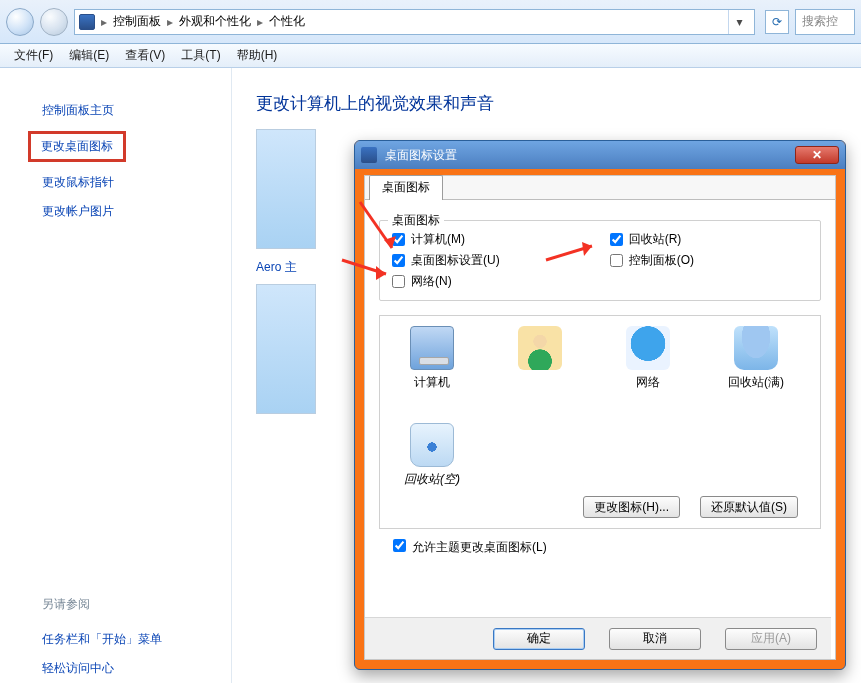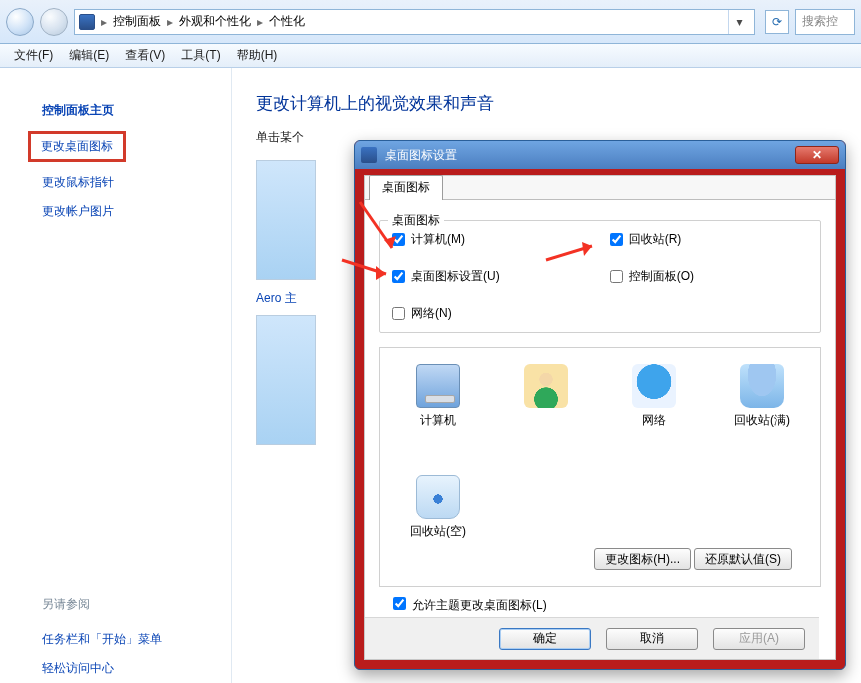--- a/index.html
+++ b/index.html
@@ -14,62 +14,62 @@
     .crumb-arrow{ width:22px; height:24px; border-left:1px solid #c3d7ee; display:flex; align-items:center; justify-content:center; color:#4a4a4a; }
     .refresh { width:24px; height:24px; border:1px solid #8fb5d8; background:#fff; display:flex; align-items:center; justify-content:center; color:#2a6fb2; margin-left:4px; }
     .searchbox { width:60px; height:26px; border:1px solid #8fb5d8; background:#fff; color:#888; padding:0 6px; display:flex; align-items:center; overflow:hidden; }
     
     .menubar { height:24px; background:linear-gradient(#f7fbff,#e4eef9); border-bottom:1px solid #b8cfe8; display:flex; align-items:center; gap:16px; padding:0 14px; }
     .menubar span { color:#1a1a1a; }
     
     .main { display:flex; height:calc(683px - 44px - 24px); }
     .sidebar { width:232px; background:#fff; border-right:1px solid #e0e9f2; padding:28px 0 0 0; }
     .side-link { color:#0a45b5; padding:6px 0 6px 42px; cursor:pointer; }
-    .side-link.hdr{ font-weight:700; }
+    .side-link.hdr{ font-weight:400; }
     .side-link.hi { border:3px solid #d23a2a; display:inline-block; padding:4px 10px; margin:6px 0 6px 28px; }
     .see-also { color:#7a8a99; padding:0 0 12px 42px; }
     .side-bottom { position:absolute; bottom:0; width:232px; }
     .content { flex:1; padding:24px 24px 0 24px; position:relative; background:#fff; }
     .title { color:#003399; font-size:17px; font-weight:400; margin-bottom:14px; }
     .subtitle { color:#222; margin-bottom:14px; }
     .theme-box{ width:60px; height:120px; border:1px solid #b9cde0; background:linear-gradient(180deg,#cfe6fb,#a9d2f3); margin-bottom:10px; position:relative; overflow:hidden; }
     .aero-label{ color:#0a45b5; margin:8px 0; }
     
-    .dialog { position:absolute; left:354px; top:140px; width:492px; height:530px; box-shadow:0 6px 16px rgba(0,0,0,.35); border:1px solid #2a5f9a; background:#b91c1c; border-radius:6px; overflow:hidden; }
+    .dialog { position:absolute; left:354px; top:140px; width:492px; height:530px; box-shadow:0 6px 16px rgba(0,0,0,.35); border:1px solid #2a5f9a; background:#f97316; border-radius:6px; overflow:hidden; }
     .titlebar { height:28px; background:linear-gradient(#6fa5e2,#4b7ec0); display:flex; align-items:center; padding:0 6px; gap:8px; }
     .titlebar .ico { width:16px; height:16px; background:linear-gradient(#3a72c2,#2a4f8a); border-radius:2px; }
     .titlebar .ttl { color:#fff; font-size:12px; flex:1; }
     .closebtn { width:44px; height:18px; background:linear-gradient(#e67a6e,#c2392a); border:1px solid #8f2519; border-radius:3px; color:#fff; display:flex; align-items:center; justify-content:center; font-weight:bold; }
     .dlg-inner { position:absolute; left:9px; right:9px; top:34px; bottom:9px; background:#fff; border:1px solid #c7c7c7; }
     .tabrow { height:24px; border-bottom:1px solid #bdbdbd; background:#f7f7f7; display:flex; align-items:flex-end; padding-left:4px; }
     .tab { border:1px solid #9c9c9c; border-bottom:none; background:#fff; padding:3px 12px 4px 12px; border-radius:2px 2px 0 0; position:relative; top:1px; }
     .tabbody { padding:12px 14px; position:relative; height:calc(100% - 72px); }
     .groupbox { border:1px solid #d0d0d0; border-radius:2px; padding:10px 12px 10px 12px; position:relative; margin-top:8px; }
     .groupbox .legend { position:absolute; top:-9px; left:8px; background:#fff; padding:0 4px; }
     .chkrow { display:flex; gap:60px; }
-    .chkcol { display:flex; flex-direction:column; gap:20px; }
+    .chkcol { display:flex; flex-direction:column; gap:4px; }
     .chk { display:flex; align-items:center; gap:6px; }
     .chk input { width:13px; height:13px; }
-    .iconbox { border:1px solid #d0d0d0; margin-top:14px; padding:16px; }
+    .iconbox { border:1px solid #d0d0d0; margin-top:14px; padding:10px; }
     .iconrow { display:flex; gap:24px; flex-wrap:wrap; }
     .icell { width:84px; display:flex; flex-direction:column; align-items:center; gap:4px; }
     .big-ico { width:44px; height:44px; border-radius:4px; }
     .ico-computer { background:linear-gradient(#c0d8f4,#6fa3dc); border:1px solid #6a8fb6; position:relative; }
     .ico-computer::after{ content:""; position:absolute; left:8px; top:30px; width:28px; height:6px; background:#dadfe6; border:1px solid #a7a7a7; border-radius:2px; }
     .ico-user { background:radial-gradient(circle at 50% 35%,#f4d7a8 18%,transparent 19%), radial-gradient(circle at 50% 80%,#2fa85a 28%,transparent 29%), #f9e2a6; border-radius:6px; }
     .ico-net { background:radial-gradient(circle at 50% 40%,#3ea4ec 50%,transparent 51%),#eaf3ff; border-radius:6px; }
     .ico-bin-full { background:radial-gradient(ellipse at 50% 25%,#9fc7f1 45%,transparent 46%), linear-gradient(#bfe1fb,#7cb5e8); border-radius:6px 6px 10px 10px; }
     .ico-bin-empty { background:linear-gradient(#e7f3fd,#bcd9f3); border-radius:6px 6px 10px 10px; border:1px solid #9cbad6; position:relative; }
     .ico-bin-empty::after{ content:""; position:absolute; left:50%; top:55%; width:12px; height:12px; transform:translate(-50%,-50%); background:radial-gradient(circle,#3a80d6 55%,transparent 56%); border-radius:50%; }
-    .btnrow { display:flex; justify-content:flex-end; gap:3px; padding:8px 12px 0 0; }
+    .btnrow { display:flex; justify-content:flex-end; gap:20px; padding:8px 12px 0 0; }
     .winbtn { min-width:92px; height:22px; border:1px solid #8a8a8a; background:linear-gradient(#fdfdfd,#e3e3e3); border-radius:3px; display:flex; align-items:center; justify-content:center; padding:0 10px; }
     .winbtn.primary { border-color:#3a78c3; box-shadow:inset 0 0 0 1px #a9cdf3; }
     .winbtn.disabled { color:#9a9a9a; }
     .allow { padding:10px 0 0 14px; display:flex; align-items:flex-start; gap:6px; }
-    .dlg-footer { position:absolute; left:0; right:16px; bottom:0; height:42px; background:#f0f0f0; border-top:1px solid #d7d7d7; display:flex; align-items:center; justify-content:flex-end; gap:15px; padding-right:14px; }
+    .dlg-footer { position:absolute; left:0; right:4px; bottom:0; height:42px; background:#f0f0f0; border-top:1px solid #d7d7d7; display:flex; align-items:center; justify-content:flex-end; gap:24px; padding-right:14px; }
     
     .arrow{ position:absolute; pointer-events:none; }
     .arrow svg path{ stroke:#f33224; stroke-width:3; fill:none; }
     .arrow svg polygon{ fill:#f33224; }
   </style>
 </head>
 <body>
 
 <div class="addrbar">
   <div class="navbtn"></div>
@@ -108,21 +108,20 @@
 
     <div class="side-bottom">
       <div class="see-also">另请参阅</div>
       <div class="side-link">任务栏和「开始」菜单</div>
       <div class="side-link">轻松访问中心</div>
     </div>
   </div>
 
   <div class="content">
     <div class="title">更改计算机上的视觉效果和声音</div>
-    <div class="subtitle">单击某个</div>
     <div class="theme-box"></div>
     <div class="aero-label">Aero 主</div>
     <div style="display:flex;gap:10px;margin-top:6px;">
       <div class="theme-box" style="height:130px"></div>
     </div>
   </div>
 </div>
 
 <div class="dialog">
   <div class="titlebar">
@@ -176,21 +175,21 @@
             <span>&nbsp;</span>
           </div>
           <div class="icell">
             <div class="big-ico ico-net"></div>
             <span>网络</span>
           </div>
           <div class="icell">
             <div class="big-ico ico-bin-full"></div>
             <span>回收站(满)</span>
           </div>
-          <div class="icell" style="margin-top:22px;">
+          <div class="icell" style="margin-top:8px;font-style:italic;">
             <div class="big-ico ico-bin-empty"></div>
             <span>回收站(空)</span>
           </div>
         </div>
         <div class="btnrow">
           <div class="winbtn">更改图标(H)...</div>
           <div class="winbtn">还原默认值(S)</div>
         </div>
       </div>
 

